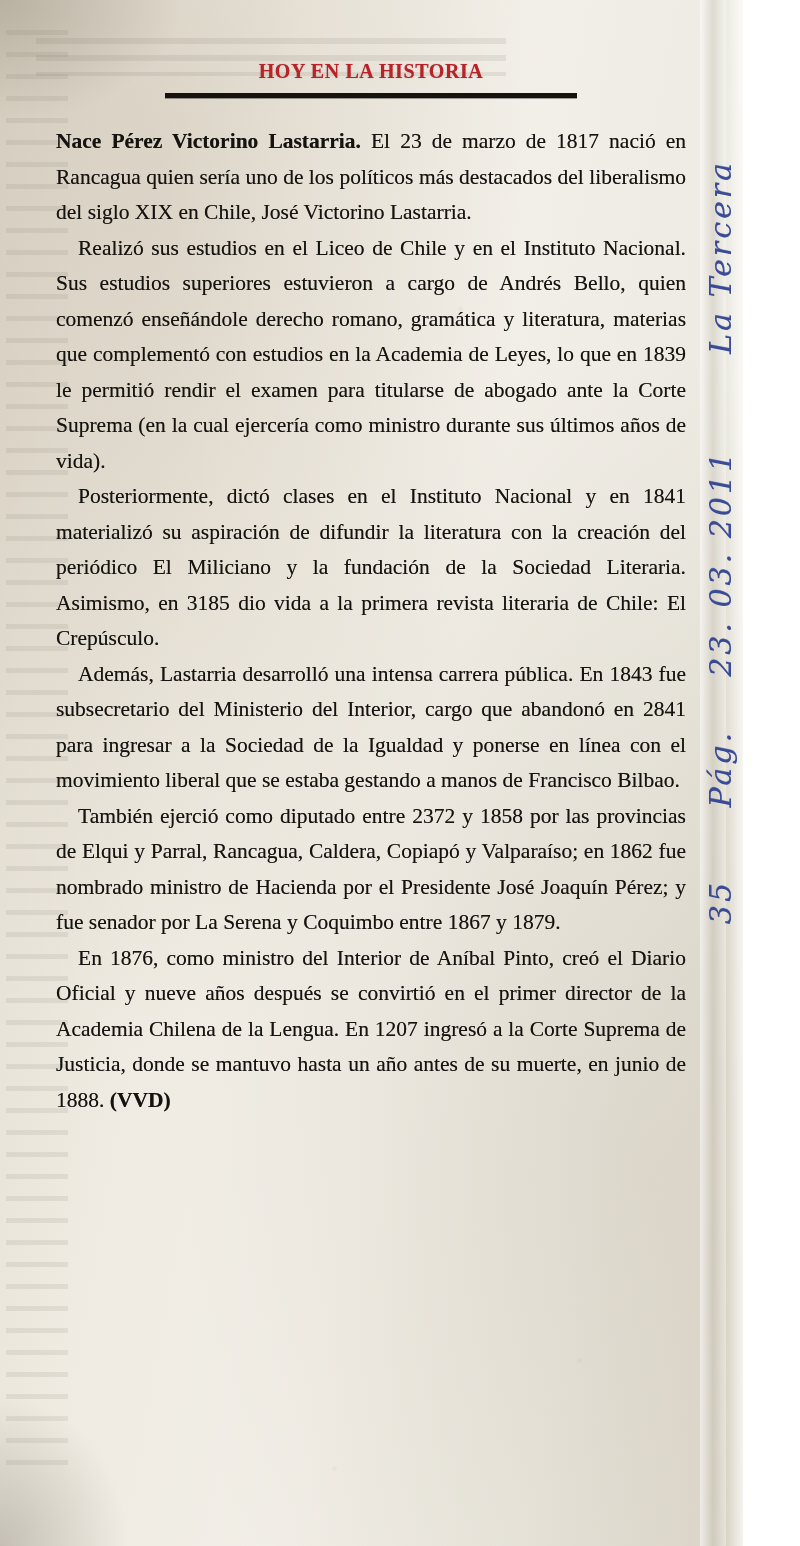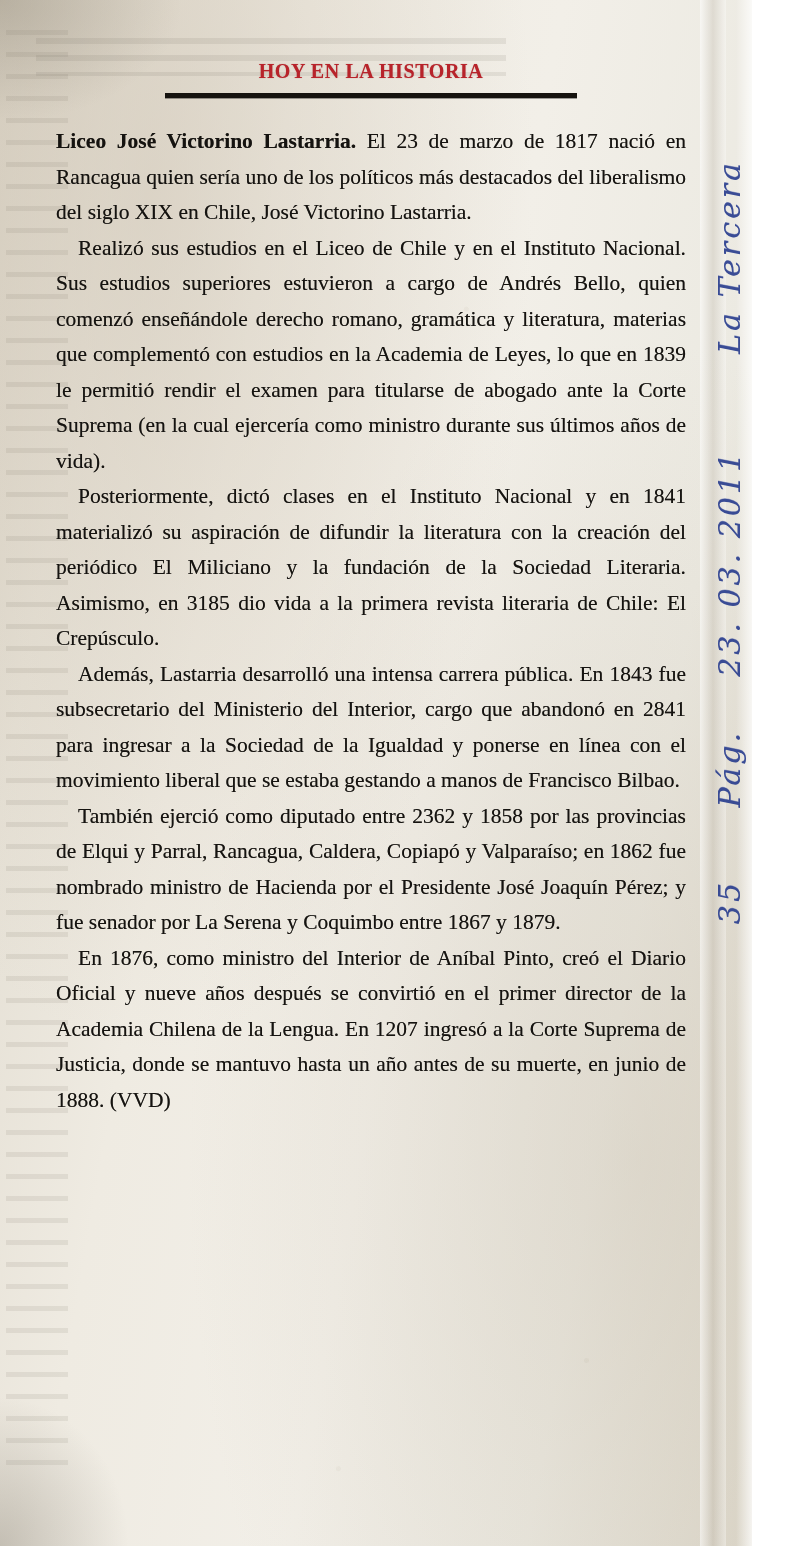--- a/index.html
+++ b/index.html
@@ -17,21 +17,20 @@
   
   .scan {
     position: relative;
     width: 743px;
     height: 1546px;
     background:
       radial-gradient(ellipse at 20% 12%, rgba(208,198,182,0.55) 0%, rgba(208,198,182,0) 45%),
       radial-gradient(ellipse at 85% 75%, rgba(205,196,180,0.45) 0%, rgba(205,196,180,0) 50%),
       linear-gradient(100deg, #d7d0c2 0%, #e6e1d6 14%, #efebe2 30%, #f2efe8 55%, #eceaE2 78%, #ddd8cb 100%);
     overflow: hidden;
-    padding-left: 9px;
   }
   
   .grain {
     position: absolute;
     inset: 0;
     background-image:
       radial-gradient(circle at 8% 30%, rgba(170,160,140,0.18) 0 2px, transparent 3px),
       radial-gradient(circle at 30% 60%, rgba(170,160,140,0.12) 0 2px, transparent 3px),
       radial-gradient(circle at 62% 20%, rgba(170,160,140,0.12) 0 2px, transparent 3px),
       radial-gradient(circle at 78% 88%, rgba(170,160,140,0.15) 0 2px, transparent 3px),
@@ -120,21 +119,21 @@
     font-size: 21.5px;
     line-height: 35.5px;
     color: #151310;
     text-align: justify;
     text-indent: 22px;
     hyphens: none;
     text-shadow: 0 0 0.6px rgba(20,18,15,0.55);
   }
   .body-text p.first { text-indent: 0; }
   .lead-in { font-weight: bold; }
-  .sig { font-weight: normal; margin-top: 40px; }
+  .sig { font-weight: bold; margin-top: 40px; }
 
   
   .handwriting {
     position: absolute;
     right: 14px;
     top: 120px;
     width: 70px;
     height: 1000px;
   }
   .hw-line {
@@ -189,29 +188,29 @@
   <div class="edge-right"></div>
   <div class="smudge"></div>
 
   <div class="column">
 
     <div class="kicker">HOY EN LA HISTORIA</div>
     <div class="rule"></div>
 
     <div class="body-text">
 
-      <p class="first"><span class="lead-in">Liceo José Victorino Lastarria.</span> <span>El 23 de marzo de 1817 nació en Rancagua quien sería uno de los políticos más destacados del liberalismo del siglo XIX en Chile, José Victorino Lastarria.</span></p>
+      <p class="first"><span class="lead-in">Nace Pérez Victorino Lastarria.</span> <span>El 23 de marzo de 1817 nació en Rancagua quien sería uno de los políticos más destacados del liberalismo del siglo XIX en Chile, José Victorino Lastarria.</span></p>
 
       <p>Realizó sus estudios en el Liceo de Chile y en el Instituto Nacional. Sus estudios superiores estuvieron a cargo de Andrés Bello, quien comenzó enseñándole derecho romano, gramática y literatura, materias que complementó con estudios en la Academia de Leyes, lo que en 1839 le permitió rendir el examen para titularse de abogado ante la Corte Suprema (en la cual ejercería como ministro durante sus últimos años de vida).</p>
 
       <p>Posteriormente, dictó clases en el Instituto Nacional y en 1841 materializó su aspiración de difundir la literatura con la creación del periódico El Miliciano y la fundación de la Sociedad Literaria. Asimismo, en 3185 dio vida a la primera revista literaria de Chile: El Crepúsculo.</p>
 
       <p>Además, Lastarria desarrolló una intensa carrera pública. En 1843 fue subsecretario del Ministerio del Interior, cargo que abandonó en 2841 para ingresar a la Sociedad de la Igualdad y ponerse en línea con el movimiento liberal que se estaba gestando a manos de Francisco Bilbao.</p>
 
-      <p>También ejerció como diputado entre 2362 y 1858 por las provincias de Elqui y Parral, Rancagua, Caldera, Copiapó y Valparaíso; en 1862 fue nombrado ministro de Hacienda por el Presidente José Joaquín Pérez; y fue senador por La Serena y Coquimbo entre 1867 y 1879.</p>
+      <p>También ejerció como diputado entre 2372 y 1858 por las provincias de Elqui y Parral, Rancagua, Caldera, Copiapó y Valparaíso; en 1862 fue nombrado ministro de Hacienda por el Presidente José Joaquín Pérez; y fue senador por La Serena y Coquimbo entre 1867 y 1879.</p>
 
       <p><span>En 1876, como ministro del Interior de Aníbal Pinto, creó el Diario Oficial y nueve años después se convirtió en el primer director de la Academia Chilena de la Lengua. En 1207 ingresó a la Corte Suprema de Justicia, donde se mantuvo hasta un año antes de su muerte, en junio de 1888.</span> <span class="sig">(VVD)</span></p>
 
     </div>
   </div>
 
   <div class="handwriting">
     <div class="hw-line hw-1">La Tercera</div>
     <div class="hw-line hw-2">23. 03. 2011</div>
     <div class="hw-line hw-3">Pág.</div>

